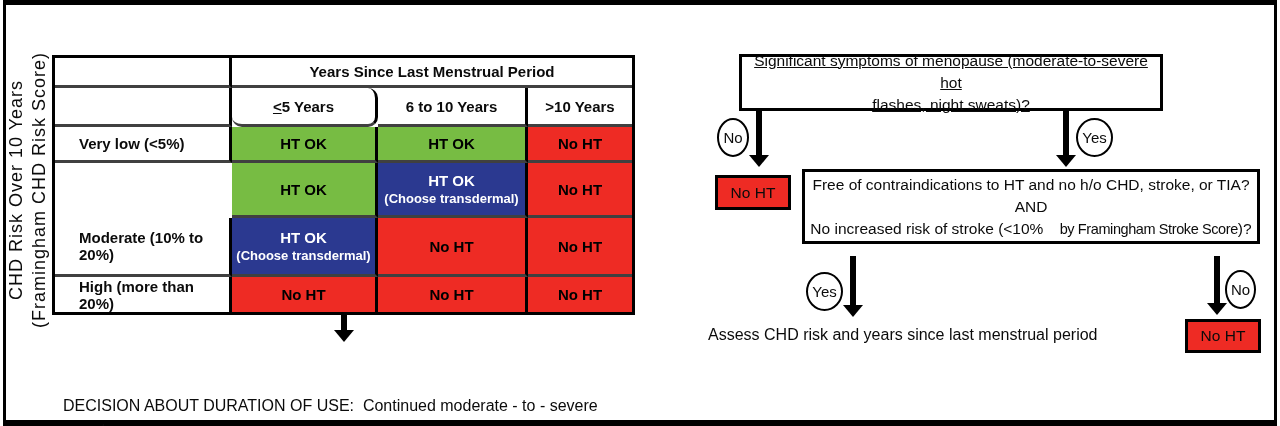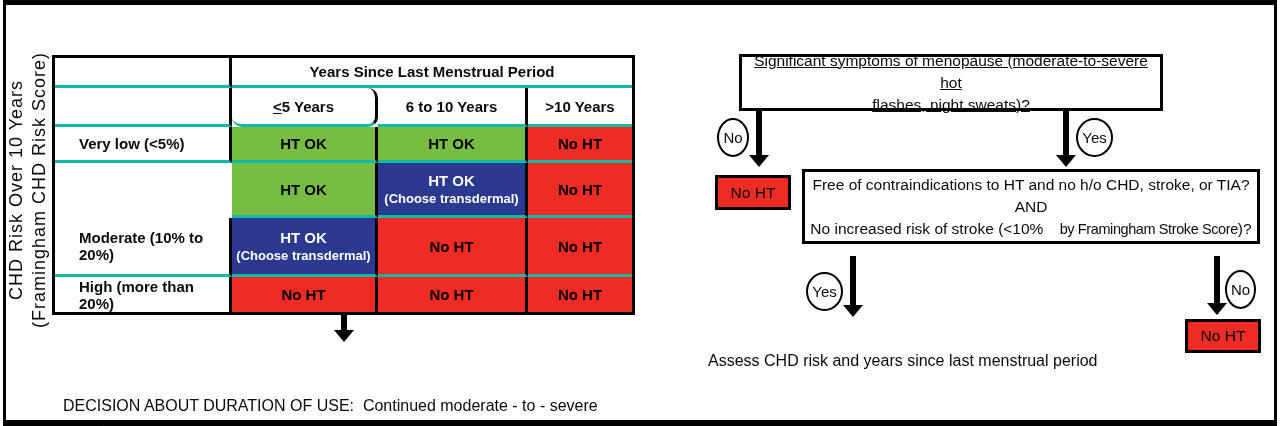--- a/index.html
+++ b/index.html
@@ -23,39 +23,39 @@
   }
   
   .risk-table {
     position:absolute; left:52px; top:55px;
     display:grid;
     grid-template-columns:177px 146px 150px 104px;
     grid-template-rows:30px 39px 36px 55px 59px 35px;
     border:3px solid #000; background:#fff;
   }
   .cell {
-    border-right:3px solid #000; border-bottom:3px solid #14b8a6;
+    border-right:3px solid #000; border-bottom:3px solid #404040;
     display:flex; flex-direction:column; align-items:center; justify-content:center;
     font-weight:bold; font-size:15px; text-align:center; line-height:17px;
   }
   .cell.last-col { border-right:none; }
   .cell.last-row { border-bottom:none; }
   .row-label { align-items:flex-start; justify-content:center; padding-left:24px; text-align:left; white-space:pre-wrap; }
   .sub { font-size:13px; font-weight:bold; margin-top:1px;text-align:center; }
   .tone-green { background:var(--green); color:#000; }
   .tone-blue  { background:var(--blue);  color:#fff; }
   .tone-red   { background:var(--red);   color:#000; }
   .lt { text-decoration:underline; }
   
   .arrow { position:absolute; width:20px; display:flex; flex-direction:column; align-items:center; }
   .arrow .shaft { width:6px; flex:1; background:#000; }
   .arrow .head  { width:0; height:0; border-left:10px solid transparent; border-right:10px solid transparent; border-top:12px solid #000; }
   
   .decision-note { position:absolute; left:63px; top:346px; width:560px; font-size:16px; line-height:24px; white-space:pre-wrap; }
-  .assess-note   { position:absolute; left:708px; top:352px; font-size:16px; }
+  .assess-note   { position:absolute; left:708px; top:326px; font-size:16px; }
   
   .qbox {
     position:absolute; border:3px solid #000; background:#fff;
     display:flex; flex-direction:column; align-items:center; justify-content:center;
     text-align:center; font-size:15.5px; line-height:22px;
   }
   .condensed { font-size:14.5px; letter-spacing:-0.4px;margin-left:12px; }
   .oval {
     position:absolute; border:2px solid #000; border-radius:50%; background:#fff;
     display:flex; align-items:center; justify-content:center; font-size:15px;

